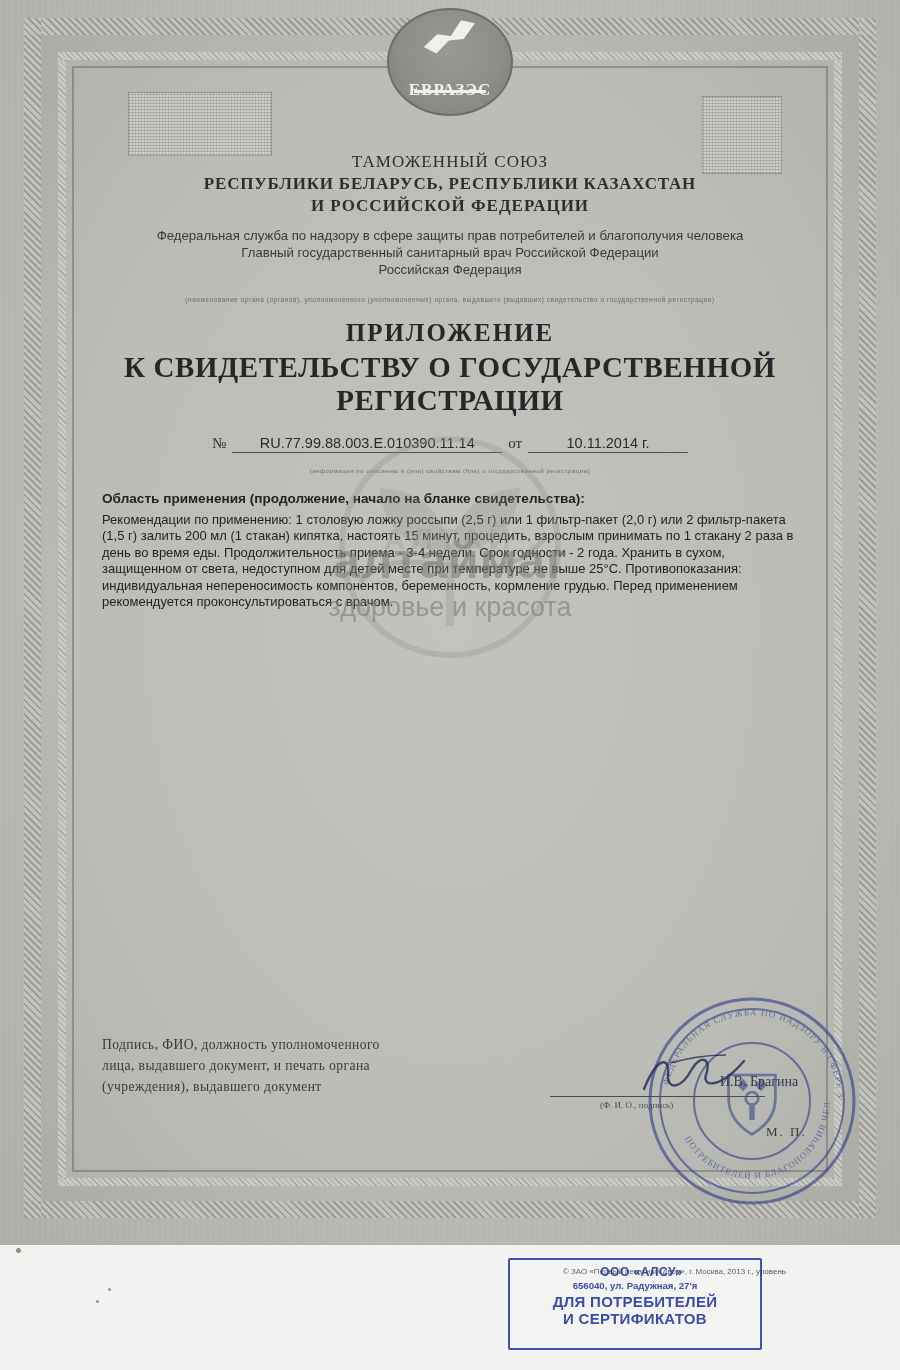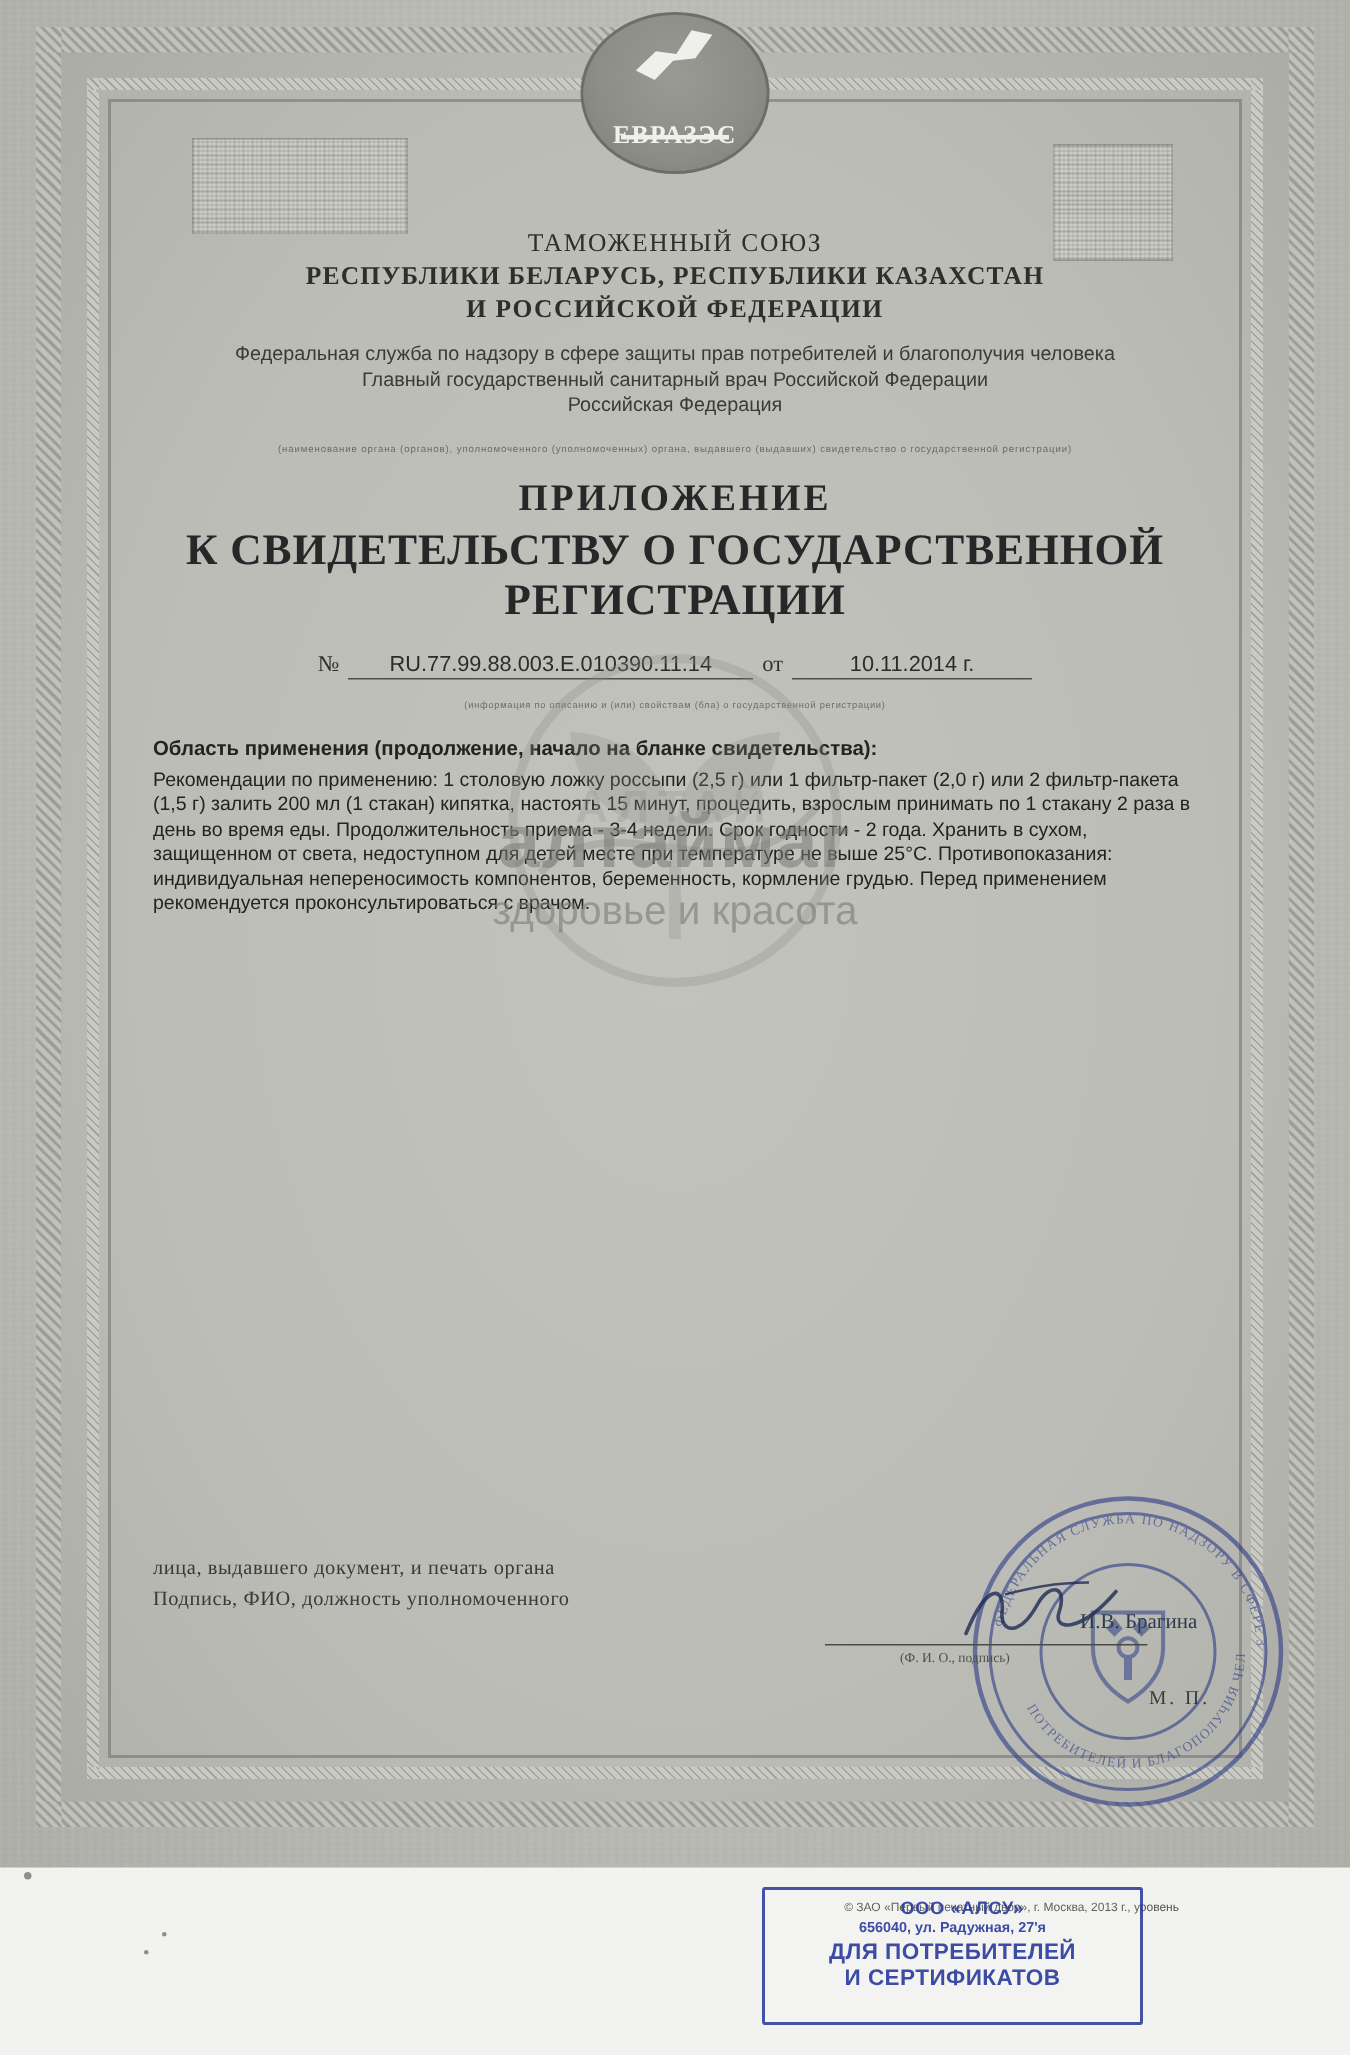--- a/index.html
+++ b/index.html
@@ -450,22 +450,23 @@
           <rect x="126" y="112" width="8" height="82" fill="#8b8b86" opacity=".85"></rect>
           <path d="M40 150 C 90 96, 170 176, 226 104" fill="none" stroke="#6f6f6a" stroke-width="5" opacity=".8"></path>
         </svg>
       </div>
       <div class="wm-small">АЛТАЙ</div>
       <div class="wm-word">алтаймаг</div>
       <div class="wm-sub">здоровье и красота</div>
     </div>
 
     <div class="sig-block">
+      <div>Подпись, ФИО, должность  уполномоченного</div>
       <div>лица, выдавшего документ, и печать органа</div>
-      <div>Подпись, ФИО, должность  уполномоченного</div>
+      <div>(учреждения), выдавшего документ</div>
     </div>
 
     <div class="round-stamp">
       <svg viewBox="0 0 215 215" width="215" height="215" aria-hidden="true">
         <defs>
           <path id="arcTop" d="M 22 107 a 85 85 0 1 1 171 0"></path>
           <path id="arcBot" d="M 30 107 a 77 77 0 1 0 155 0"></path>
         </defs>
         <circle cx="107" cy="107" r="102" fill="none" stroke="#2f3f86" stroke-width="3"></circle>
         <circle cx="107" cy="107" r="92" fill="none" stroke="#2f3f86" stroke-width="2"></circle>

